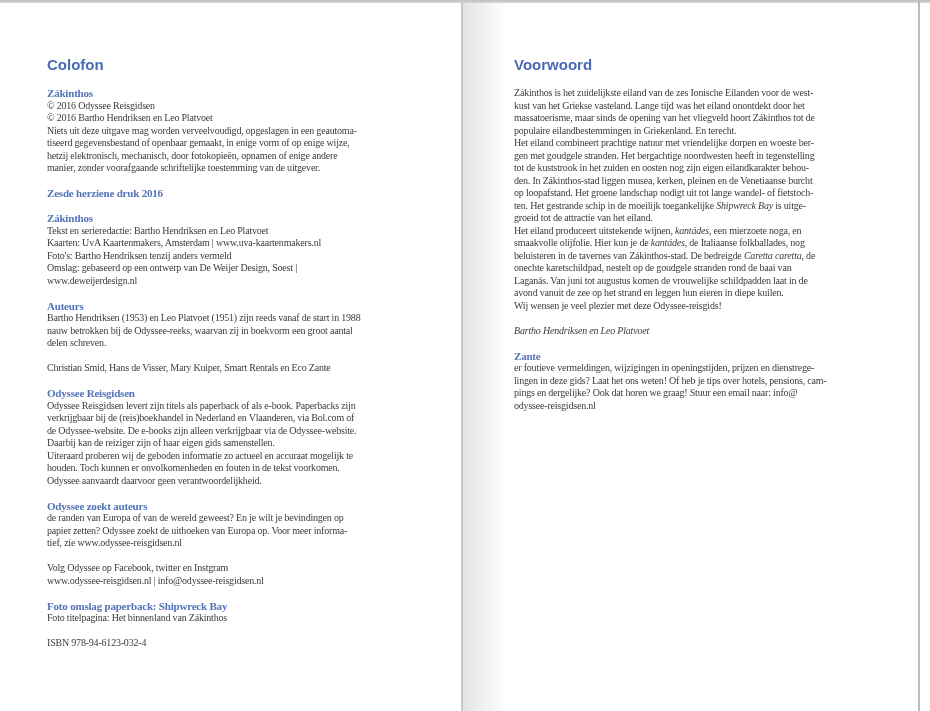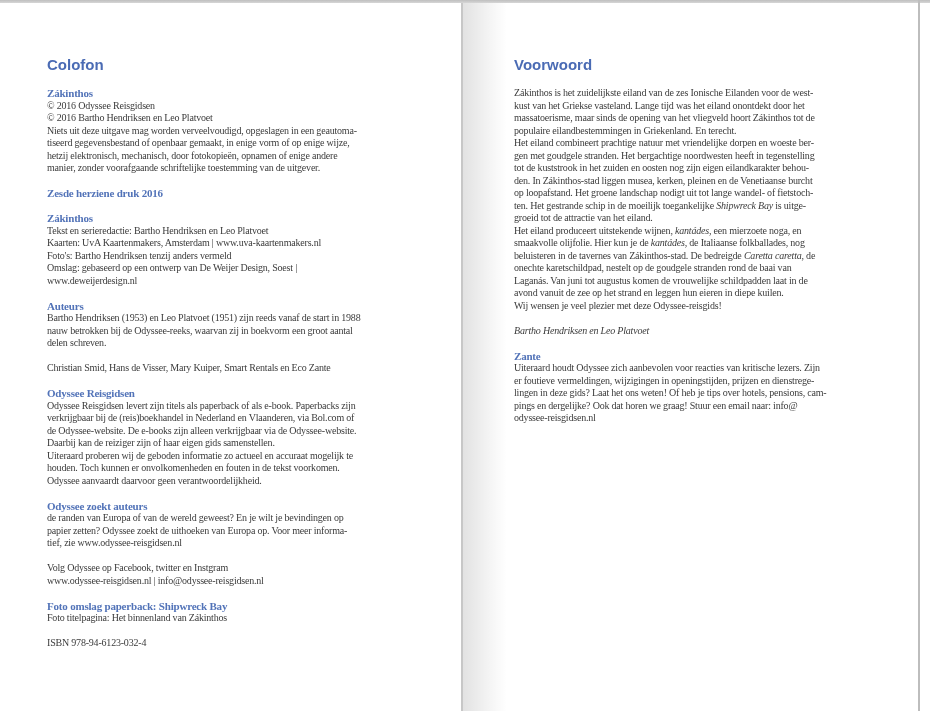--- a/index.html
+++ b/index.html
@@ -169,21 +169,20 @@
           <div class="line"><span>onechte karetschildpad, nestelt op de goudgele stranden rond de baai van</span></div>
           <div class="line"><span>Laganás. Van juni tot augustus komen de vrouwelijke schildpadden laat in de</span></div>
           <div class="line"><span>avond vanuit de zee op het strand en leggen hun eieren in diepe kuilen.</span></div>
           <div class="line"><span>Wij wensen je veel plezier met deze Odyssee-reisgids!</span></div>
         </div>
         <div class="section">
           <div class="line"><span class="it">Bartho Hendriksen en Leo Platvoet</span></div>
         </div>
         <div class="section">
           <div class="subhead">Zante</div>
-          <div class="line"><span>Uiteraard houdt Odyssee zich aanbevolen voor reacties van kritische lezers. Zijn</span></div>
           <div class="line"><span>er foutieve vermeldingen, wijzigingen in openingstijden, prijzen en dienstrege-</span></div>
           <div class="line"><span>lingen in deze gids? Laat het ons weten! Of heb je tips over hotels, pensions, cam-</span></div>
           <div class="line"><span>pings en dergelijke? Ook dat horen we graag! Stuur een email naar: info@</span></div>
           <div class="line"><span>odyssee-reisgidsen.nl</span></div>
         </div>
       </div>
   </div>
 </div>
 
 <div class="right-edge"></div>

